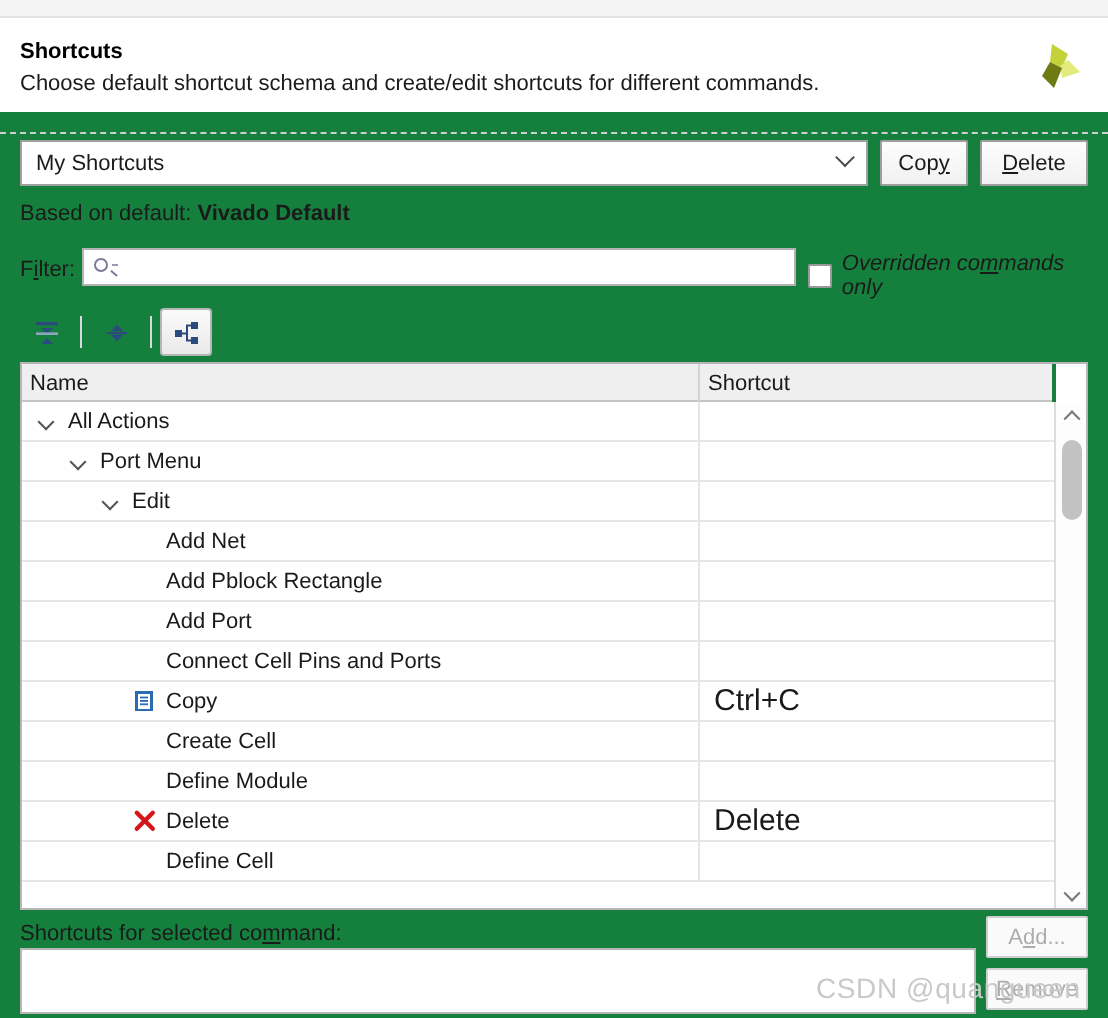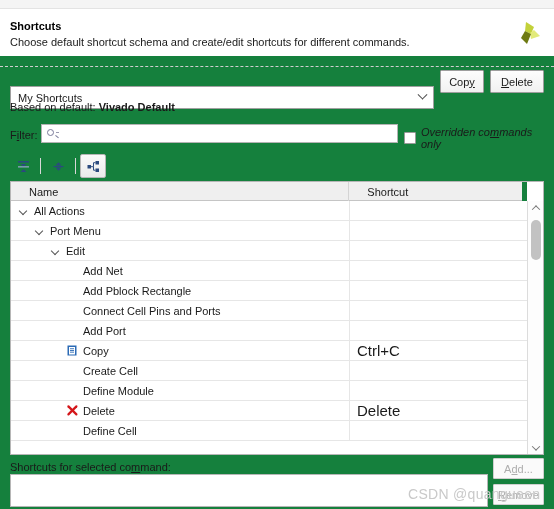--- a/index.html
+++ b/index.html
@@ -45,21 +45,21 @@
   .dashed-sep {
     position: absolute; left: 0; top: 57px; width: 554px; height: 1px;
     border-top: 1px dashed #cfcfcf;
   }
 
   
   .schema-row {
     position: absolute; left: 0; top: 70px; width: 554px; height: 24px;
   }
   .combo {
-    position: absolute; left: 10px; top: 16px; width: 424px; height: 23px;
+    position: absolute; left: 10px; top: 0; width: 424px; height: 23px;
     border: 1px solid #a0a0a0;
     background: #ffffff;
     display: flex; align-items: center;
   }
   .combo-text {
     margin-left: 7px; font-size: 11px; color: #1a1a1a;
     flex: 1; white-space: nowrap; overflow: hidden;
   }
   .combo-arrow {
     width: 22px; height: 21px;
@@ -160,25 +160,25 @@
   }
   .thead {
     position: absolute; left: 0; top: 0; width: 534px; height: 19px;
     background: #efefef;
     border-bottom: 1px solid #c5c5c5;
     display: flex;
   }
   .th {
     font-size: 11px; color: #1a1a1a;
     display: flex; align-items: center;
-    padding-left: 18px;
+    padding-left: 4px;
     height: 19px;
   }
   .th-name { width: 339px; border-right: 1px solid #d4d4d4; }
-  .th-shortcut { width: 178px; border-right: 5px solid #15803d; }
+  .th-shortcut { width: 178px; border-right: 2px solid #15803d; }
   .th-pad { flex: 1; background: #ffffff; }
 
   .tbody {
     position: absolute; left: 0; top: 19px; width: 517px; height: 254px;
     overflow: hidden;
   }
   .row {
     height: 20px; width: 517px;
     border-bottom: 1px solid #e6e6e6;
     display: flex; align-items: center;
@@ -401,29 +401,29 @@
             <span style="flex: 0 0 54px;"></span>
             <span style="flex: 0 0 18px;"></span>
             <span class="row-label">Add Pblock Rectangle</span>
           </div>
           <div class="cell-shortcut"></div>
         </div>
         <div class="row">
           <div class="cell-name">
             <span style="flex: 0 0 54px;"></span>
             <span style="flex: 0 0 18px;"></span>
+            <span class="row-label">Add Port</span>
+          </div>
+          <div class="cell-shortcut"></div>
+        </div>
+        <div class="row">
+          <div class="cell-name">
+            <span style="flex: 0 0 54px;"></span>
+            <span style="flex: 0 0 18px;"></span>
             <span class="row-label">Connect Cell Pins and Ports</span>
-          </div>
-          <div class="cell-shortcut"></div>
-        </div>
-        <div class="row">
-          <div class="cell-name">
-            <span style="flex: 0 0 54px;"></span>
-            <span style="flex: 0 0 18px;"></span>
-            <span class="row-label">Add Port</span>
           </div>
           <div class="cell-shortcut"></div>
         </div>
         <div class="row">
           <div class="cell-name">
             <span style="flex: 0 0 54px;"></span>
             <span class="row-icon">
               <svg width="13" height="13" viewBox="0 0 13 13">
                 <rect x="1.5" y="1.5" width="9" height="10" fill="#2b6ab5"></rect>
                 <rect x="3" y="3" width="6" height="7.5" fill="#ffffff"></rect>

